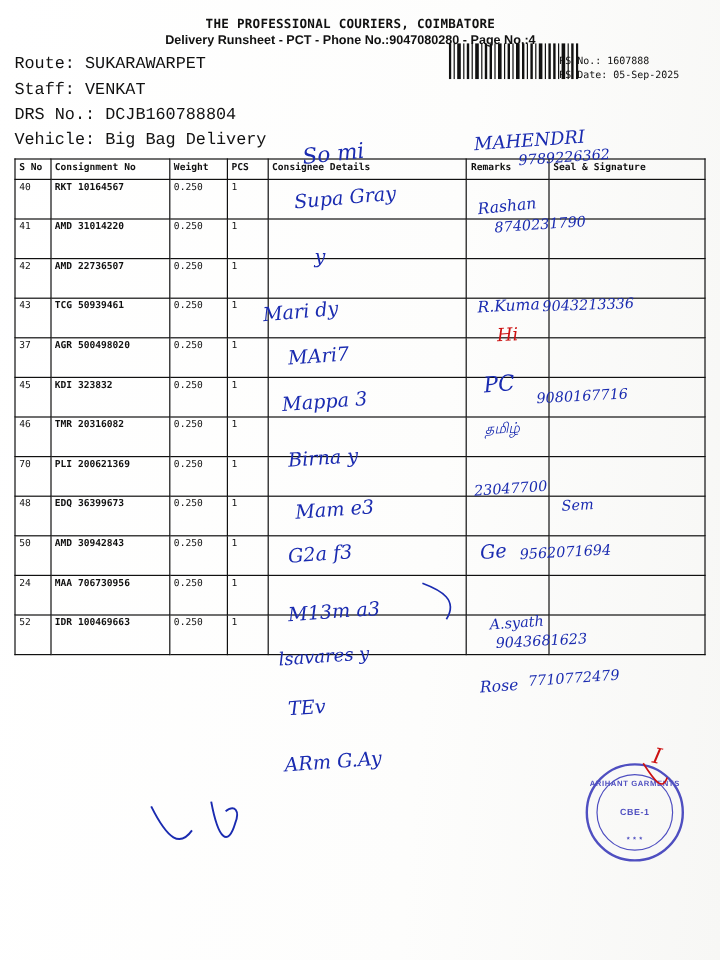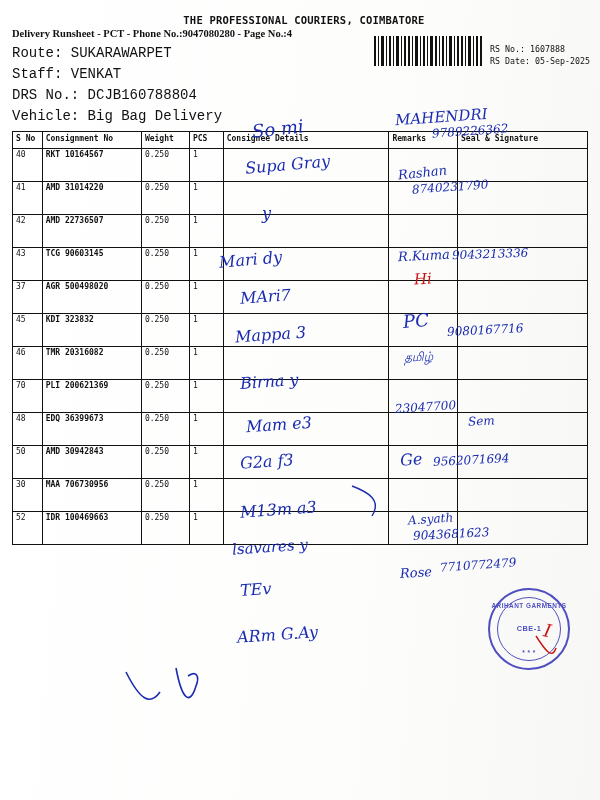--- a/index.html
+++ b/index.html
@@ -25,33 +25,33 @@
   
   .page:before {
     content: "";
     position: absolute;
     left: 0; top: 0; right: 0; bottom: 0;
     background: linear-gradient(95deg, #ffffff 0%, #fdfdfc 60%, #f7f7f5 100%);
     pointer-events: none;
   }
   .content {
     position: relative;
-    padding: 10px 4px 0 12px;
+    padding: 10px 28px 0 12px;
   }
   .title {
     text-align: center;
     font-family: "DejaVu Sans Mono", monospace;
     font-weight: bold;
     font-size: 10.5px;
     letter-spacing: 0.2px;
     margin: 4px 0 2px 0;
   }
   .subtitle {
-    text-align: left;
-    font-family: Liberation Serif, serif;
+    text-align: center;
+    font-family: Liberation Sans, sans-serif;
     font-weight: bold;
     font-size: 10.5px;
     margin: 0 0 4px 0;
   }
   .meta {
     display: flex;
     justify-content: space-between;
     align-items: flex-start;
     margin-top: 2px;
   }
@@ -244,21 +244,21 @@
             <td class="c-sno">42</td>
             <td class="c-cons">AMD 22736507</td>
             <td class="c-weight">0.250</td>
             <td class="c-pcs">1</td>
             <td class="c-details"></td>
             <td class="c-remarks"></td>
             <td class="c-seal"></td>
           </tr>
           <tr>
             <td class="c-sno">43</td>
-            <td class="c-cons">TCG 90603145</td>
+            <td class="c-cons">TCG 50939461</td>
             <td class="c-weight">0.250</td>
             <td class="c-pcs">1</td>
             <td class="c-details"></td>
             <td class="c-remarks"></td>
             <td class="c-seal"></td>
           </tr>
           <tr>
             <td class="c-sno">37</td>
             <td class="c-cons">AGR 500498020</td>
             <td class="c-weight">0.250</td>
@@ -306,21 +306,21 @@
           <tr>
             <td class="c-sno">50</td>
             <td class="c-cons">AMD 30942843</td>
             <td class="c-weight">0.250</td>
             <td class="c-pcs">1</td>
             <td class="c-details"></td>
             <td class="c-remarks"></td>
             <td class="c-seal"></td>
           </tr>
           <tr>
-            <td class="c-sno">30</td>
+            <td class="c-sno">24</td>
             <td class="c-cons">MAA 706730956</td>
             <td class="c-weight">0.250</td>
             <td class="c-pcs">1</td>
             <td class="c-details"></td>
             <td class="c-remarks"></td>
             <td class="c-seal"></td>
           </tr>
           <tr>
             <td class="c-sno">52</td>
             <td class="c-cons">IDR 100469663</td>
@@ -361,21 +361,21 @@
       <div class="hand" style="left: 240px; top: 452px; font-size: 16px; color: rgb(26, 43, 176); transform: rotate(-4deg);">G2a f3</div>
       <div class="hand" style="left: 240px; top: 500px; font-size: 16px; color: rgb(26, 43, 176); transform: rotate(-4deg);">M13m a3</div>
       <div class="hand" style="left: 408px; top: 512px; font-size: 12px; color: rgb(26, 43, 176); transform: rotate(-4deg);">A.syath</div>
       <div class="hand" style="left: 413px; top: 527px; font-size: 12px; color: rgb(26, 43, 176); transform: rotate(-3deg);">9043681623</div>
       <div class="hand" style="left: 232px; top: 538px; font-size: 15px; color: rgb(26, 43, 176); transform: rotate(-4deg);">lsavares y</div>
       <div class="hand" style="left: 400px; top: 565px; font-size: 13px; color: rgb(26, 43, 176); transform: rotate(-4deg);">Rose</div>
       <div class="hand" style="left: 440px; top: 558px; font-size: 12px; color: rgb(26, 43, 176); transform: rotate(-4deg);">7710772479</div>
       <div class="hand" style="left: 240px; top: 580px; font-size: 16px; color: rgb(26, 43, 176); transform: rotate(-4deg);">TEv</div>
       <div class="hand" style="left: 237px; top: 625px; font-size: 16px; color: rgb(26, 43, 176); transform: rotate(-4deg);">ARm G.Ay</div>
       <div class="hand" style="left: 544px; top: 620px; font-size: 18px; color: rgb(204, 17, 17); transform: rotate(12deg);">I</div>
-      <div class="stamp" style="left: 488px; top: 588px;">
+      <div class="stamp" style="left: 488px; top: 636px;">
         <div class="st-top">ARIHANT GARMENTS</div>
         <div class="st-mid">CBE-1</div>
         <div class="st-bot">* * *</div>
       </div>
       <svg width="600" height="800" style="position: absolute; left: 0px; top: 0px;">
         <path d="M126 672 C140 700 150 706 160 692" stroke="#1a2bb0" fill="none" stroke-width="1.6"></path>
         <path d="M176 668 C182 700 190 706 196 686 C200 676 196 670 188 676" stroke="#1a2bb0" fill="none" stroke-width="1.6"></path>
         <path d="M352 486 C368 492 382 500 372 516" stroke="#1a2bb0" fill="none" stroke-width="1.4"></path>
         <path d="M536 636 C545 650 552 660 556 648" stroke="#cc1111" fill="none" stroke-width="1.4"></path>
       </svg>

